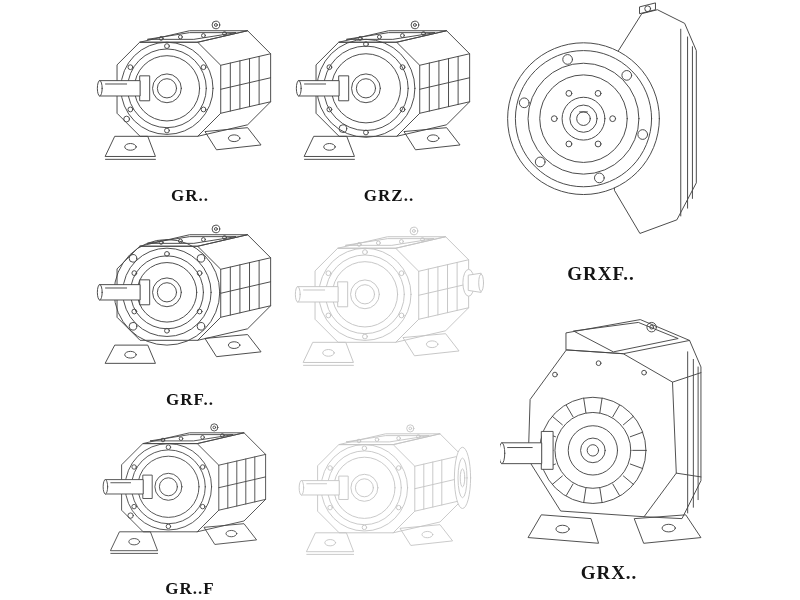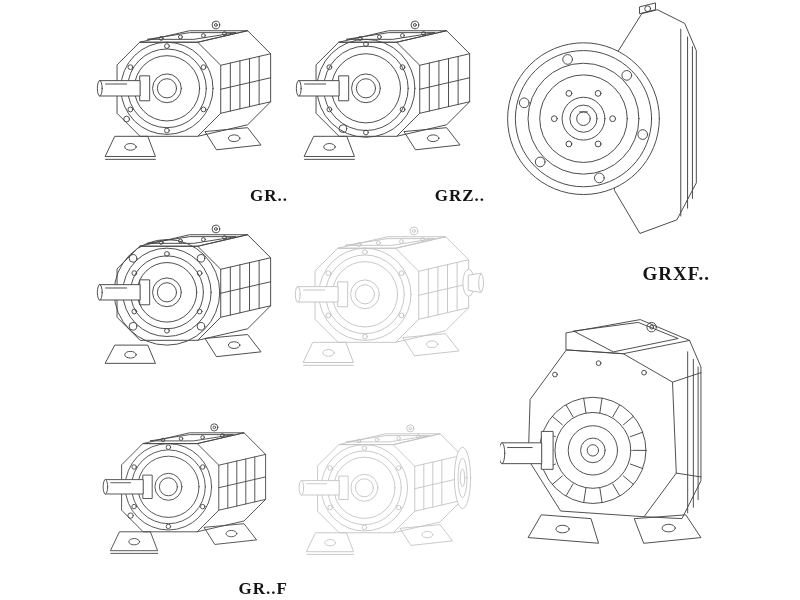--- a/index.html
+++ b/index.html
@@ -1,18 +1,18 @@
 <!DOCTYPE html>
 <html><head>
 <meta charset="utf-8">
 <style>
   html,body{margin:0;padding:0;background:#fff;}
   #sheet{position:relative;width:800px;height:600px;background:#fff;overflow:hidden;
          font-family:"Liberation Serif",serif;}
-  .figure{position:absolute;text-align:right;}
+  .figure{position:absolute;text-align:center;}
   .figure svg{display:block;margin:0 auto;}
   .fig-label{font-weight:bold;color:#141414;font-size:17px;letter-spacing:1px;margin-top:2px;}
   .fig-label.big{font-size:19px;}
   .draw .ln{fill:none;stroke-width:1;stroke-linejoin:round;stroke-linecap:round;}
   .solid .ln{stroke:#474747;}
   .phantom .ln{stroke:#c4c4c4;}
   .draw .wf{fill:#ffffff;}
   
   .f-gr   {left:92px;  top:0;     width:196px;}
   .f-grz  {left:293px; top:0;     width:192px;}
@@ -200,20 +200,21 @@
         <polygon class="wf" points="48,79 58,79 58,105 48,105"></polygon>
         <polygon class="wf" points="6,84 48,84 48,100 6,100"></polygon>
         <ellipse class="wf" cx="6" cy="92" rx="2.5" ry="8"></ellipse>
         <line x1="12" y1="87.5" x2="34" y2="87.5"></line>
         <polygon points="22,147 56,147 64,166 12,166"></polygon>
         <ellipse cx="38" cy="157" rx="6" ry="3.5"></ellipse>
         <polygon points="116,140 160,136 174,154 128,159"></polygon>
         <ellipse cx="146" cy="147" rx="6" ry="3.5"></ellipse>
       </g>
     </svg>
+    <div class="fig-label">GRF..</div>
   </div>
 
   <div class="figure f-grad">
     <svg class="draw phantom" viewBox="0 0 200 192">
       <g class="ln">
         <polygon points="48,44 108,44 160,32 100,32"></polygon>
         <polygon points="56,41 104,41 148,34 100,34"></polygon>
         <circle cx="70" cy="40" r="2"></circle>
           <circle cx="90" cy="38.5" r="2"></circle>
           <circle cx="114" cy="37" r="2"></circle>
@@ -394,15 +395,16 @@
         <line x1="8" y1="143" x2="34" y2="143"></line>
         <polygon points="44,214 96,218 104,244 30,238"></polygon>
         <ellipse cx="66" cy="229" rx="7" ry="4"></ellipse>
         <polygon points="142,218 196,214 212,238 152,244"></polygon>
         <ellipse cx="178" cy="228" rx="7" ry="4"></ellipse>
         <circle cx="58" cy="66" r="2.5"></circle>
           <circle cx="104" cy="54" r="2.5"></circle>
           <circle cx="152" cy="64" r="2.5"></circle>
       </g>
     </svg>
+    <div class="fig-label big">GRX..</div>
   </div>
 
 </div>
 
 </body></html>

